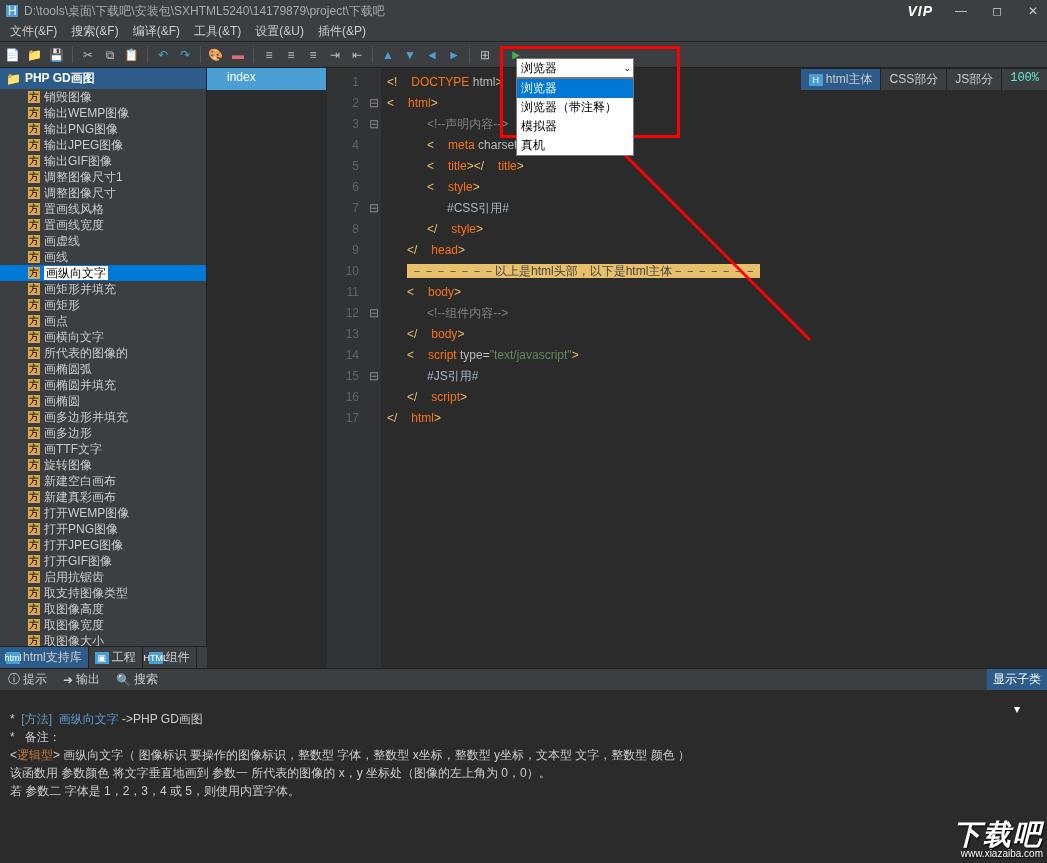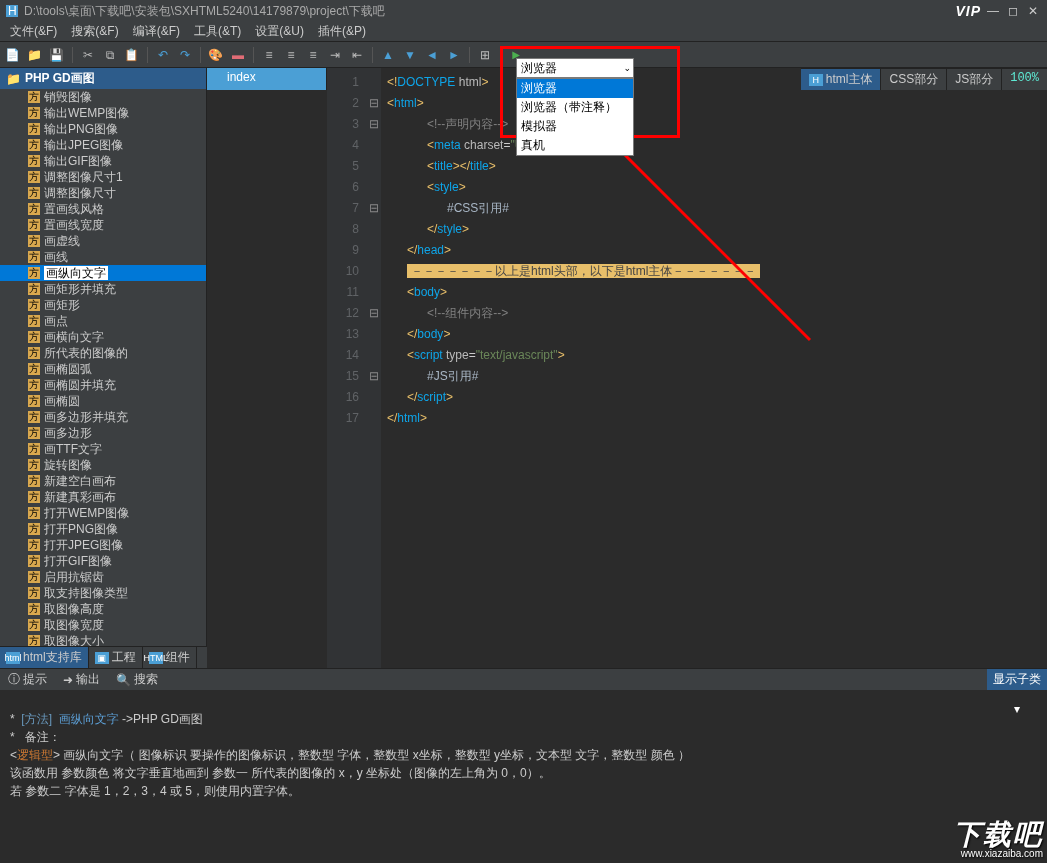--- a/index.html
+++ b/index.html
@@ -1,20 +1,20 @@
 <!DOCTYPE html>
 <html><head>
 <meta charset="utf-8">
 <style>
 * { margin: 0; padding: 0; box-sizing: border-box; font-family: "Microsoft YaHei", "SimSun", sans-serif; font-size: 12px; }
 body { background: #2b2b2b; color: #ccc; width: 1047px; height: 863px; overflow: hidden; position: relative; }
 .titlebar { height: 22px; background: #3c3f41; color: #aaa; display: flex; align-items: center; padding: 0 6px; justify-content: space-between; }
 .titlebar-left { display: flex; align-items: center; gap: 6px; }
 .titlebar-icon { width: 12px; height: 12px; }
-.titlebar-right { display: flex; align-items: center; gap: 4px; }
+.titlebar-right { display: flex; align-items: center; gap: 20px; }
 .vip { font-weight: bold; font-style: italic; color: #fff; font-size: 14px; letter-spacing: 1px; }
 .win-btn { width: 16px; height: 14px; color: #ccc; text-align: center; cursor: pointer; }
 .menubar { height: 20px; background: #3c3f41; display: flex; align-items: center; padding: 0 4px; gap: 2px; border-bottom: 1px solid #222; }
 .menu-item { padding: 2px 6px; color: #ccc; cursor: pointer; }
 .toolbar { height: 26px; background: #3c3f41; display: flex; align-items: center; padding: 0 4px; gap: 4px; border-bottom: 1px solid #222; }
 .tool-btn { width: 18px; height: 18px; display: flex; align-items: center; justify-content: center; cursor: pointer; color: #bbb; }
 .tool-sep { width: 1px; height: 16px; background: #555; margin: 0 2px; }
 .main-area { display: flex; height: 600px; }
 .sidebar { width: 207px; background: #3c3f41; border-right: 1px solid #222; overflow-y: auto; }
 .tree-header { background: #2d5c8b; color: #fff; padding: 2px 6px; font-weight: bold; display: flex; align-items: center; gap: 4px; }
@@ -32,21 +32,21 @@
 .ed-tab { width: 120px; background: #4b9fd5; color: #fff; padding: 2px 20px; border-right: 1px solid #222; cursor: pointer; }
 .code-area { flex: 1; display: flex; position: relative; font-family: "Consolas", monospace; }
 .gutter { width: 40px; background: #313335; color: #606366; text-align: right; padding: 4px 8px 4px 0; line-height: 21px; font-size: 11px; }
 .fold-gutter { width: 14px; background: #313335; line-height: 21px; padding-top: 4px; font-size: 10px; color: #888; }
 .fold-mark { height: 21px; display: flex; align-items: center; justify-content: center; }
 .code-lines { flex: 1; padding: 4px 0 4px 6px; line-height: 21px; font-size: 13px; }
 .code-line { white-space: pre; }
 .pi { padding-left: 20px; }
 .pi2 { padding-left: 40px; }
 .pi3 { padding-left: 60px; }
-.cm-tag { color: #0ea5e9; }
+.cm-tag { color: #f97316; padding-left: 14px; }
 .cm-bracket { color: #e8bf6a; }
 .cm-comment { color: #808080; }
 .cm-attr { color: #bababa; }
 .cm-string { color: #6a8759; }
 .cm-text { color: #a9b7c6; }
 .cm-special { background: #e8bf6a; color: #444; padding: 0 4px; }
 .editor-bottom-tabs { height: 22px; background: #3c3f41; display: flex; justify-content: space-between; border-top: 1px solid #222; }
 .eb-left { display: flex; }
 .eb-tab { padding: 2px 8px; display: flex; align-items: center; gap: 3px; border-right: 1px solid #222; cursor: pointer; }
 .eb-tab.active { background: #2d5c8b; }

